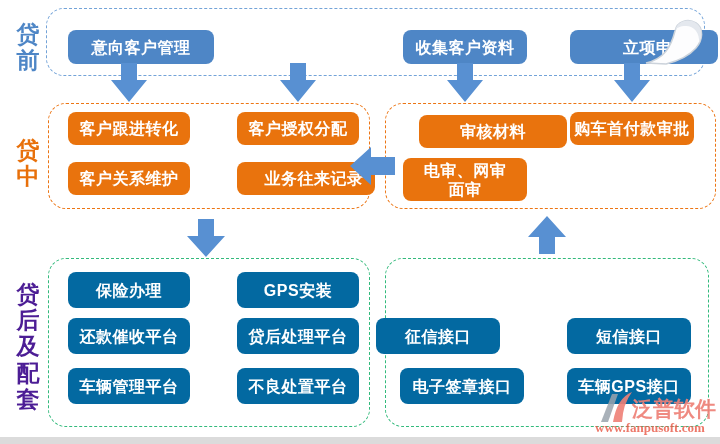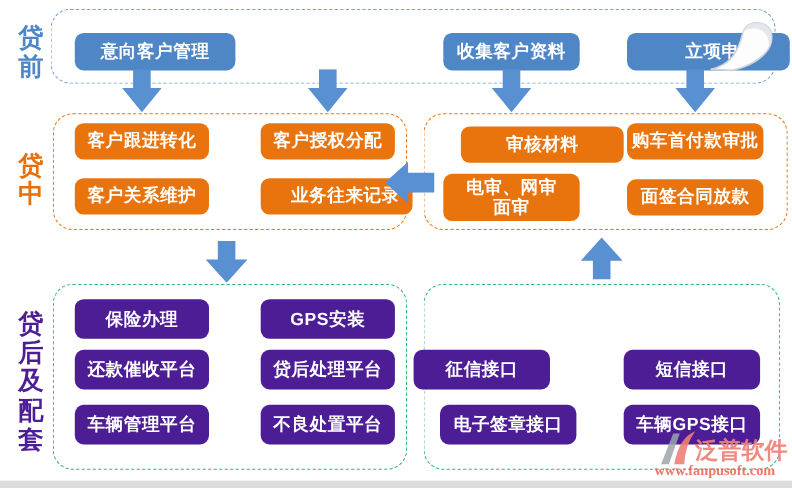--- a/index.html
+++ b/index.html
@@ -21,21 +21,21 @@
   .group.orangedash{border:1.6px dashed #ec7514;}
   .group.greendash{border:1.6px dashed #33ba7c;}
   
   .node{
     position:absolute;border-radius:8px;color:#ffffff;font-weight:bold;font-size:16px;
     display:flex;align-items:center;justify-content:center;text-align:center;
     letter-spacing:0.5px;white-space:pre-line;line-height:19px;
   }
   .node.blue{background:#4e86c6;}
   .node.orange{background:#e9730d;}
-  .node.olive{background:#4c1d95;}
+  .node.olive{background:#0369a1;}
   .arrow{position:absolute;}
   
   .wm-brand{
     position:absolute;left:632px;top:395px;font-size:21px;font-weight:bold;
     color:rgba(238,128,118,0.92);letter-spacing:0px;white-space:nowrap;
   }
   .wm-url{
     position:absolute;left:595px;top:420px;font-size:13px;font-weight:bold;
     font-family:"Liberation Serif","DejaVu Serif",serif;
     color:rgba(233,90,72,0.82);white-space:nowrap;
@@ -76,21 +76,20 @@
 
   <div class="node orange" style="left:68px;top:112px;width:122px;height:33px;">客户跟进转化</div>
   <div class="node orange" style="left:237px;top:112px;width:122px;height:33px;">客户授权分配</div>
   <div class="node orange" style="left:68px;top:162px;width:122px;height:33px;">客户关系维护</div>
   <div class="node orange" style="left:237px;top:162px;width:122px;height:33px;padding-left:16px;">业务往来记录</div>
 
   <div class="node orange" style="left:403px;top:115px;width:148px;height:33px;margin-left:16px;">审核材料</div>
   <div class="node orange" style="left:570px;top:112px;width:124px;height:33px;">购车首付款审批</div>
   <div class="node orange" style="left:403px;top:158px;width:124px;height:43px;">电审、网审
 面审</div>
-  <div class="node orange" style="left:570px;top:163px;width:124px;height:33px;">面签合同放款</div>
 
   <svg class="arrow" style="left:350px;top:147px;" width="45" height="38">
       <polygon points="0,19 21,0 21,10 45,10 45,28 21,28 21,38" fill="#5890d2"></polygon>
     </svg>
 
   <svg class="arrow" style="left:187px;top:219px;" width="38" height="38">
       <polygon points="11,0 27,0 27,17 38,17 19,38 0,17 11,17" fill="#5890d2"></polygon>
     </svg>
 
   <svg class="arrow" style="left:528px;top:216px;" width="38" height="38">

